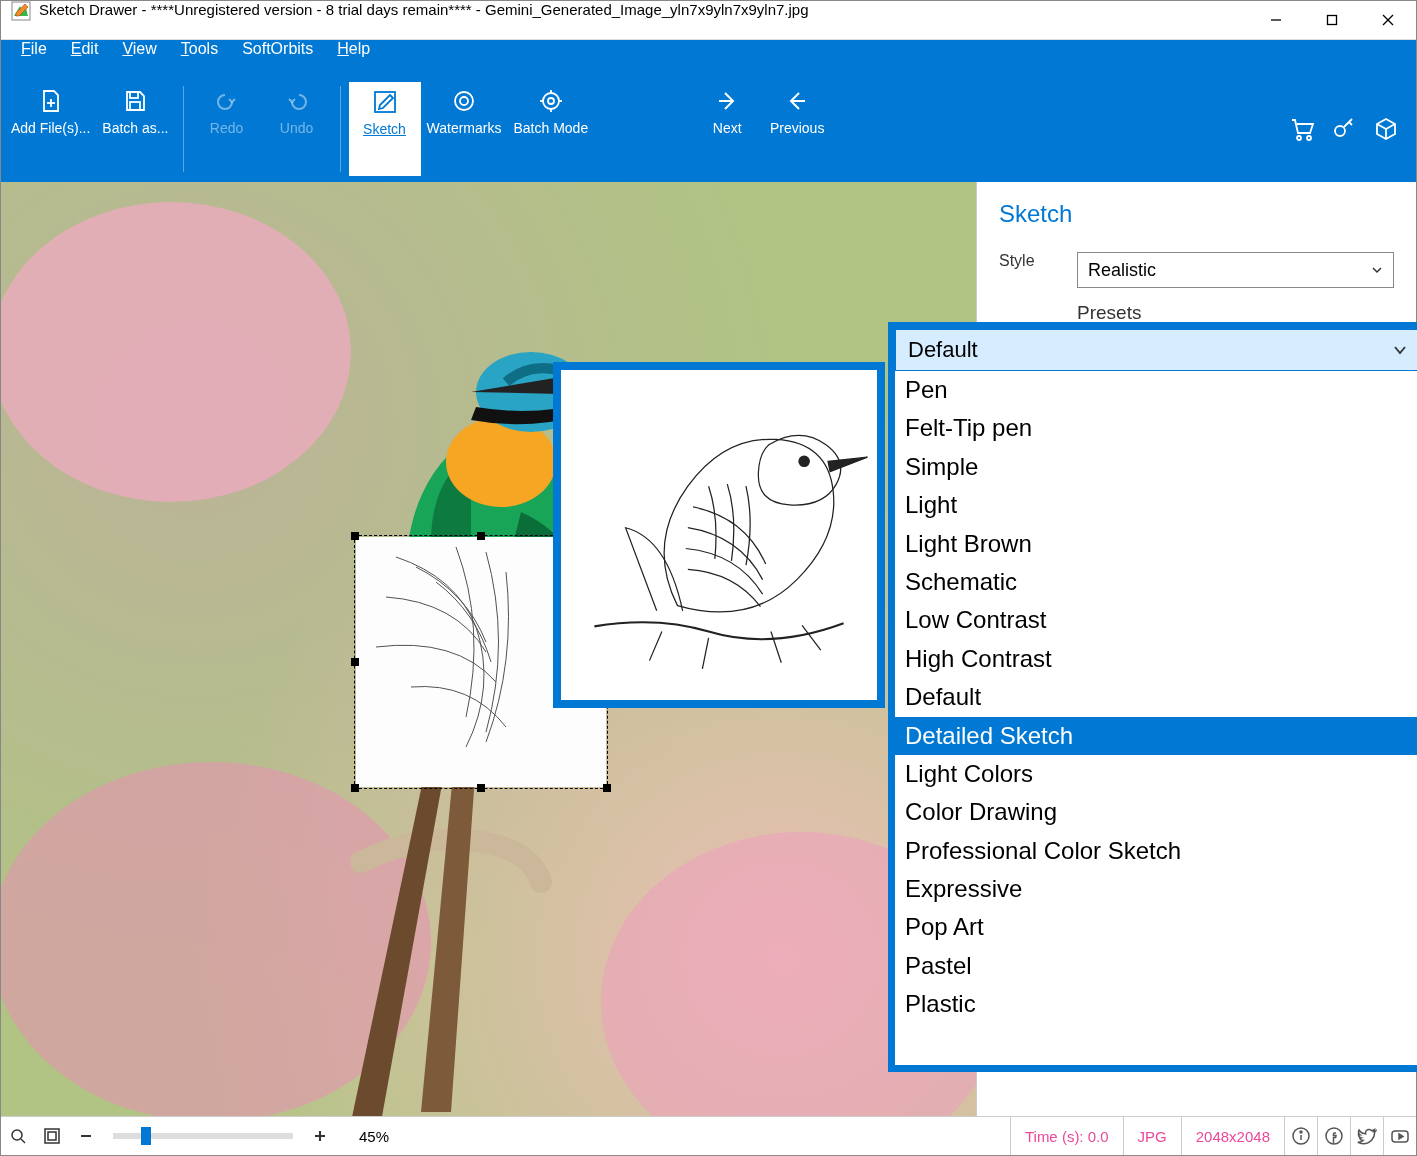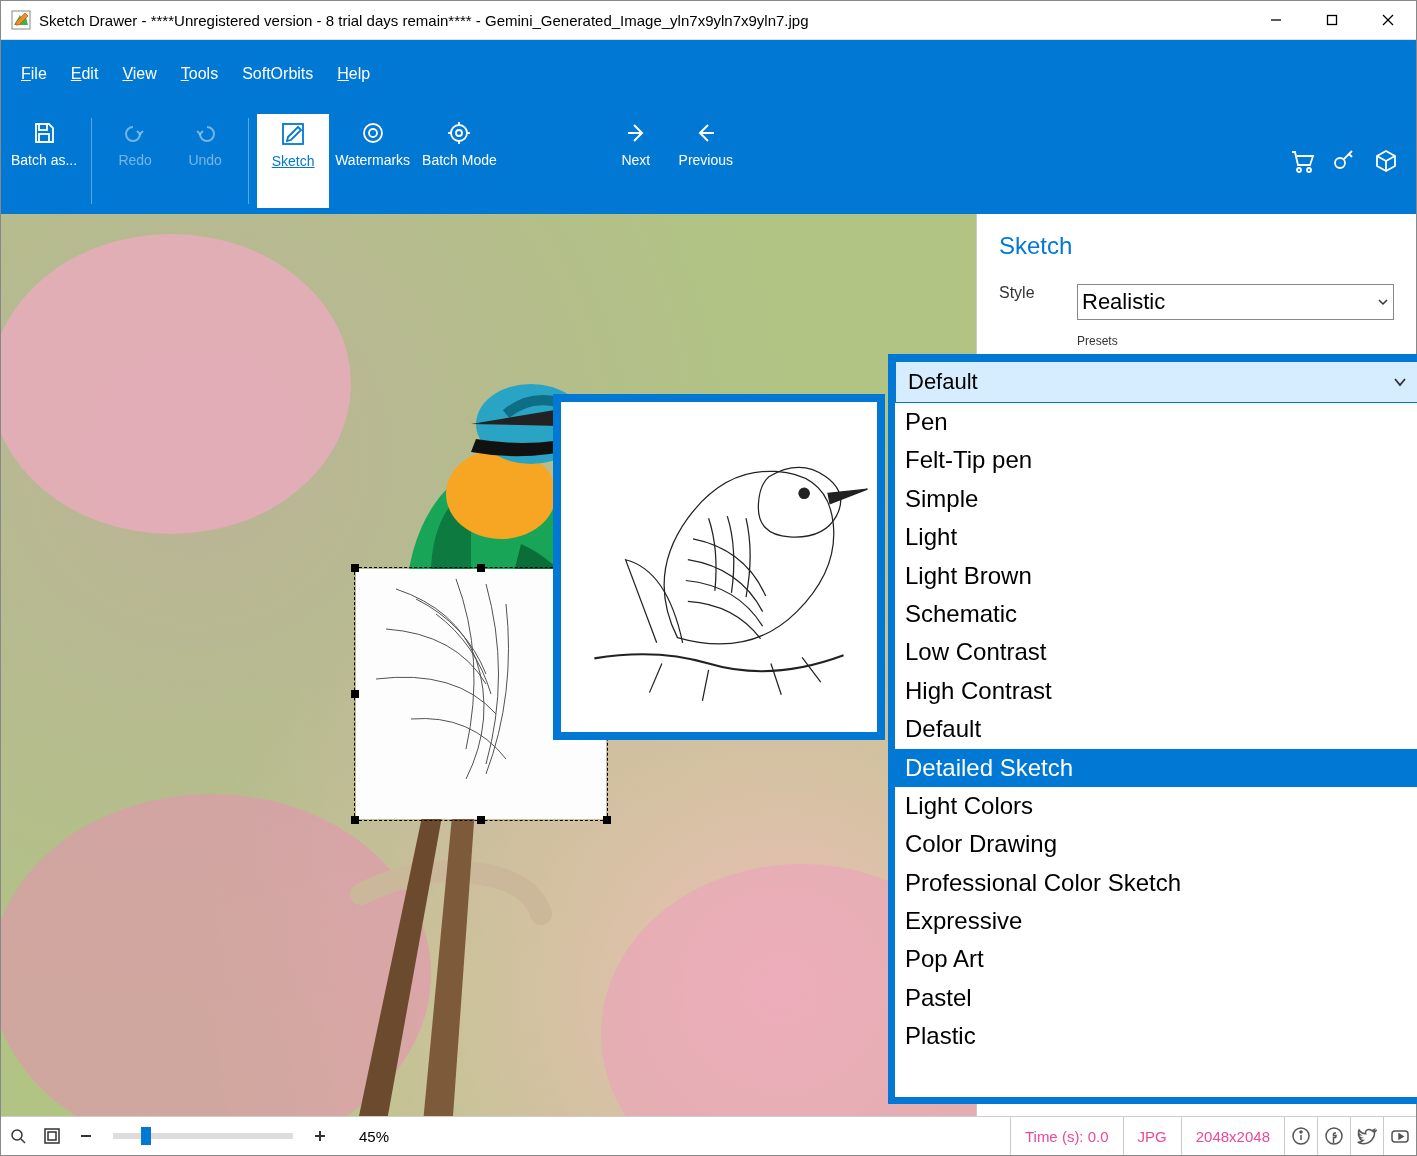--- a/index.html
+++ b/index.html
@@ -1,24 +1,24 @@
 <!DOCTYPE html>
 <html><head>
 <meta charset="utf-8">
 <style>
 html,body{margin:0;padding:0;height:100%;font-family:"Segoe UI",Arial,sans-serif;font-size:14px;color:#000;background:#fff;overflow:hidden;-webkit-user-select:none;user-select:none}
 .window{width:1417px;height:1156px;display:flex;flex-direction:column;border:1px solid #888;box-sizing:border-box;position:relative}
 
-.titlebar{height:38px;display:flex;align-items:center;background:#fff;border-bottom:1px solid #ddd}
+.titlebar{height:38px;display:flex;align-items:flex-start;background:#fff;border-bottom:1px solid #ddd}
 .titlebar .app-icon{width:20px;height:20px;margin:0 8px 0 10px}
 .titlebar .title{flex:1;font-size:15px;color:#000;white-space:nowrap;overflow:hidden;text-overflow:ellipsis}
 .titlebar .winbtns{display:flex}
 .titlebar .winbtn{width:56px;height:38px;display:flex;align-items:center;justify-content:center;color:#000}
 
-.menubar{height:36px;background:#0078d4;display:flex;align-items:center;padding:16px 8px}
+.menubar{height:36px;background:#0078d4;display:flex;align-items:flex-start;padding:0 8px}
 .menubar .mitem{display:flex;align-items:center;padding:0 12px;color:#fff;font-size:16px}
 .menubar .mitem span{border-bottom:1px solid transparent}
 .menubar .mitem .ul{text-decoration:underline}
 
 .ribbon{height:106px;background:#0078d4;display:flex;align-items:stretch;color:#fff}
 .ribbon .group{display:flex;align-items:stretch;padding:6px 4px}
 .ribbon .sep{width:1px;background:rgba(255,255,255,.35);margin:10px 4px}
 .ribbon .rbtn{display:flex;flex-direction:column;align-items:center;justify-content:flex-start;min-width:58px;padding:4px 6px;text-align:center;font-size:14px;line-height:1.15}
 .ribbon .rbtn .ricon{height:30px;display:flex;align-items:center;justify-content:center;margin-bottom:4px}
 .ribbon .rbtn.disabled{color:rgba(255,255,255,.45)}
@@ -35,22 +35,22 @@
 .selrect{position:absolute;border:1px dashed #000;background:rgba(255,255,255,0)}
 .selhandle{position:absolute;width:8px;height:8px;background:#000}
 
 .preview{position:absolute;border:8px solid #0078d4;background:#fff}
 .preview .inner{width:100%;height:100%;border:2px solid #fff;box-sizing:border-box;position:relative;overflow:hidden;background:#fff}
 
 .sidepanel{width:440px;border-left:1px solid #ccc;background:#fff;display:flex;flex-direction:column;padding:18px 22px 0 22px;box-sizing:border-box;position:relative}
 .sidepanel h2{margin:0 0 24px 0;font-weight:400;font-size:24px;color:#0078d4}
 .sidepanel .row{display:flex;margin-bottom:14px}
 .sidepanel .row label{width:78px;font-size:16px;color:#333}
-.sidepanel .styleselect{flex:1;height:34px;border:1px solid #888;background:#fff;font-size:22px;padding:0 4px;display:flex;align-items:center;justify-content:space-between}
-.sidepanel .presets-lbl{font-size:12px;color:#333;margin-left:78px}
+.sidepanel .styleselect{flex:1;height:34px;border:1px solid #888;background:#fff;font-size:18px;padding:0 10px;display:flex;align-items:center;justify-content:space-between}
+.sidepanel .presets-lbl{font-size:19px;color:#333;margin-left:78px}
 
 .dropdown{position:absolute;border:7px solid #0078d4;background:#fff;z-index:50;box-sizing:border-box;display:flex;flex-direction:column}
 .dropdown .ddhead{height:40px;background:#d6ecff;border:1px solid #0078d4;display:flex;align-items:center;justify-content:space-between;padding:0 12px;font-size:22px}
 .dropdown .ddlist{flex:1;overflow:hidden}
 .dropdown .dditem{padding:3px 10px;font-size:24px;line-height:1.35;cursor:default}
 .dropdown .dditem.sel{background:#0078d4;color:#fff}
 
 .statusbar{height:38px;border-top:1px solid #ccc;display:flex;align-items:center;font-size:15px;background:#fff}
 .statusbar .sbtn{width:30px;height:30px;display:flex;align-items:center;justify-content:center;color:#333;margin:0 2px}
 .statusbar .zoomslider{width:180px;height:6px;background:#ddd;margin:0 10px;position:relative}
@@ -110,20 +110,30 @@
       <div class="mitem">
         <span>SoftOrbits</span>
       </div>
       <div class="mitem">
         <span><span class="ul">H</span>elp</span>
       </div>
     </div>
 
   <div class="ribbon">
     <div class="group">
+      <div class="rbtn">
+        <div class="ricon">
+            <svg width="26" height="26" fill="none" stroke="#fff" stroke-width="1.8">
+              <path d="M6 3h10l4 4v16H6z"></path>
+              <line x1="13" y1="11" x2="13" y2="19"></line>
+              <line x1="9" y1="15" x2="17" y2="15"></line>
+            </svg>
+          </div>
+        <span>Add File(s)...</span>
+      </div>
       <div class="rbtn">
         <div class="ricon">
             <svg width="26" height="26" fill="none" stroke="#fff" stroke-width="1.8">
               <path d="M5 4h13l4 4v14H5z"></path>
               <rect x="8" y="4" width="8" height="6"></rect>
               <rect x="8" y="14" width="10" height="8"></rect>
             </svg>
           </div>
         <span>Batch as...</span>
       </div>

